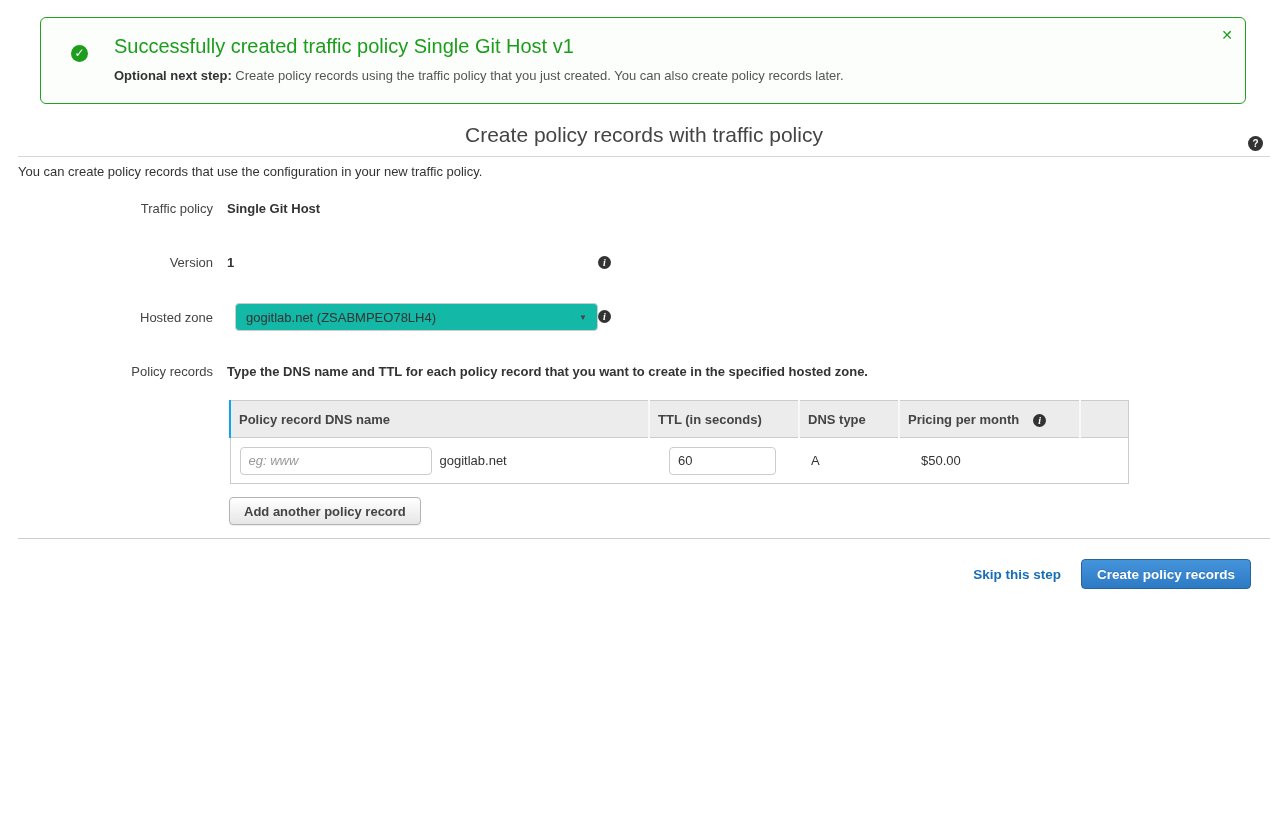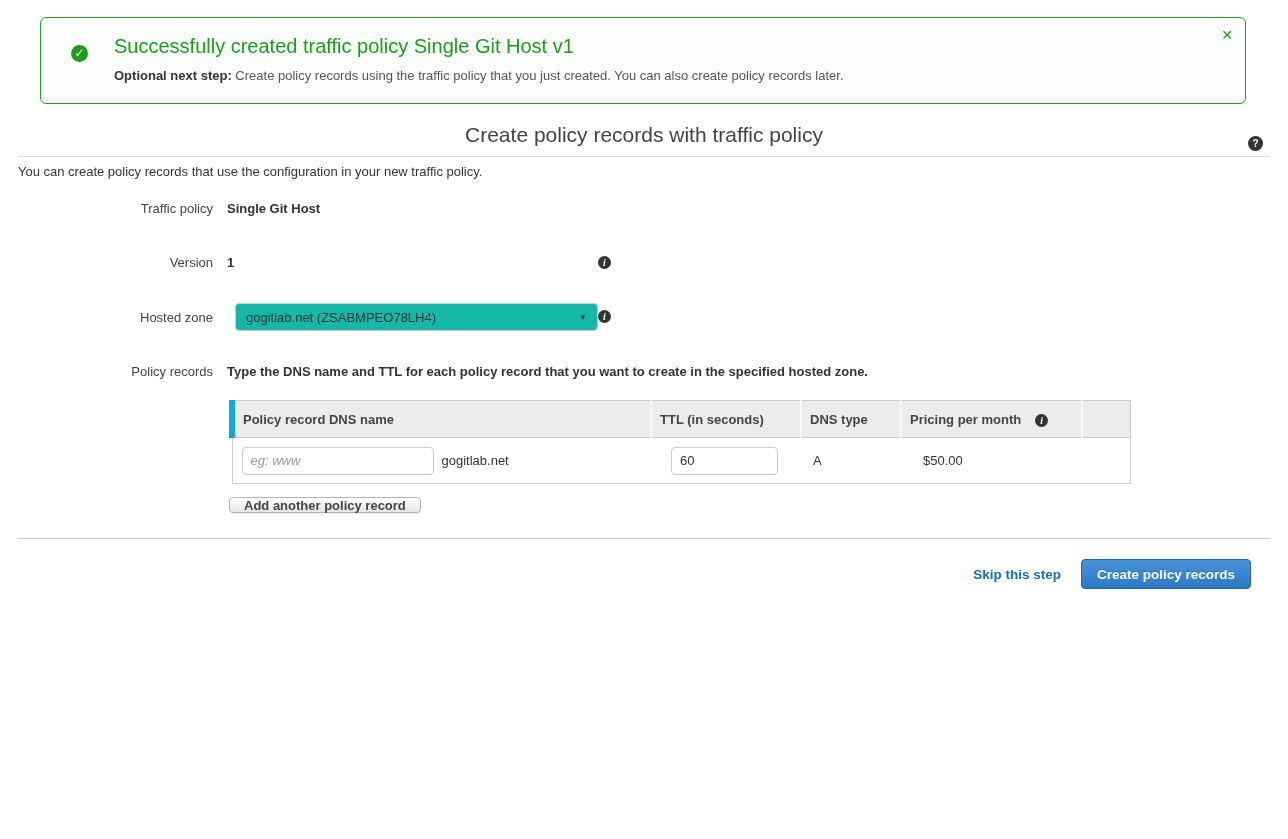--- a/index.html
+++ b/index.html
@@ -42,42 +42,42 @@
                display:flex; align-items:center; padding:0 10px; font-size:13px; color:#333;margin-left:8px; }
   .hz-caret { margin-left:auto; font-size:8px; color:#444; }
 
   
   .records-table { position:absolute; left:229px; top:400px; width:898px;
                    border-collapse:collapse; table-layout:fixed; font-size:13px; }
   .records-table th { background:#ececec; height:37px; font-weight:bold; color:#444;
                       text-align:left; padding:0 0 0 8px;
                       border-top:1px solid #ccc; border-bottom:1px solid #ccc; }
   .records-table th + th { border-left:2px solid #f8f8f8; }
-  .records-table th:first-child { border-left:6px solid #0ea5e9; }
+  .records-table th:first-child { border-left:2px solid #0ea5e9; }
   .records-table th:last-child { border-right:1px solid #ccc; }
   .records-table td { background:#fff; height:46px; border-bottom:1px solid #ccc;
                       vertical-align:middle; }
   .records-table td:first-child { border-left:1px solid #ccc; }
   .records-table td:last-child { border-right:1px solid #ccc; }
   .cell-dns { display:flex; align-items:center; padding-left:9px; }
   .txt-input { height:28px; border:1px solid #ccc; border-radius:4px; padding:0 8px;
                font-size:13px; color:#333; font-family:"Liberation Sans",sans-serif;
                outline:none; }
   .dns-input { width:192px; }
   .dns-input::placeholder { color:#999; font-style:italic; }
   .dns-suffix { margin-left:8px; color:#333; }
   .ttl-cell { padding-left:20px; }
   .ttl-input { width:107px; }
   .type-cell { padding-left:12px; }
   .price-cell { padding-left:22px;margin-top:7px; }
   .price-head-wrap { display:flex; align-items:flex-end; gap:14px; }
   .price-info { position:static; display:inline-block; flex:0 0 auto; }
 
   
-  .add-btn { position:absolute; left:229px; top:497px; height:16px; padding:0 14px;
+  .add-btn { position:absolute; left:229px; top:497px; height:28px; padding:0 14px;
              font-size:13px; font-weight:bold; color:#444; cursor:pointer;
              font-family:"Liberation Sans",sans-serif;
              background:linear-gradient(#ffffff,#e6e6e6); border:1px solid #b3b3b3;
              border-radius:4px; box-shadow:0 1px 1px rgba(0,0,0,.08); }
   .divider { position:absolute; left:18px; top:538px; width:1252px; height:1px; background:#ccc; }
   .footer-actions { position:absolute; right:37px; top:559px; display:flex;
                     align-items:center; gap:20px; }
   .skip-link { font-size:13.5px; font-weight:bold; color:#176db7; text-decoration:none;
                cursor:pointer;margin-left:8px; }
   .primary-btn { height:30px; padding:0 15px; font-size:13.5px; font-weight:bold; color:#fff;

